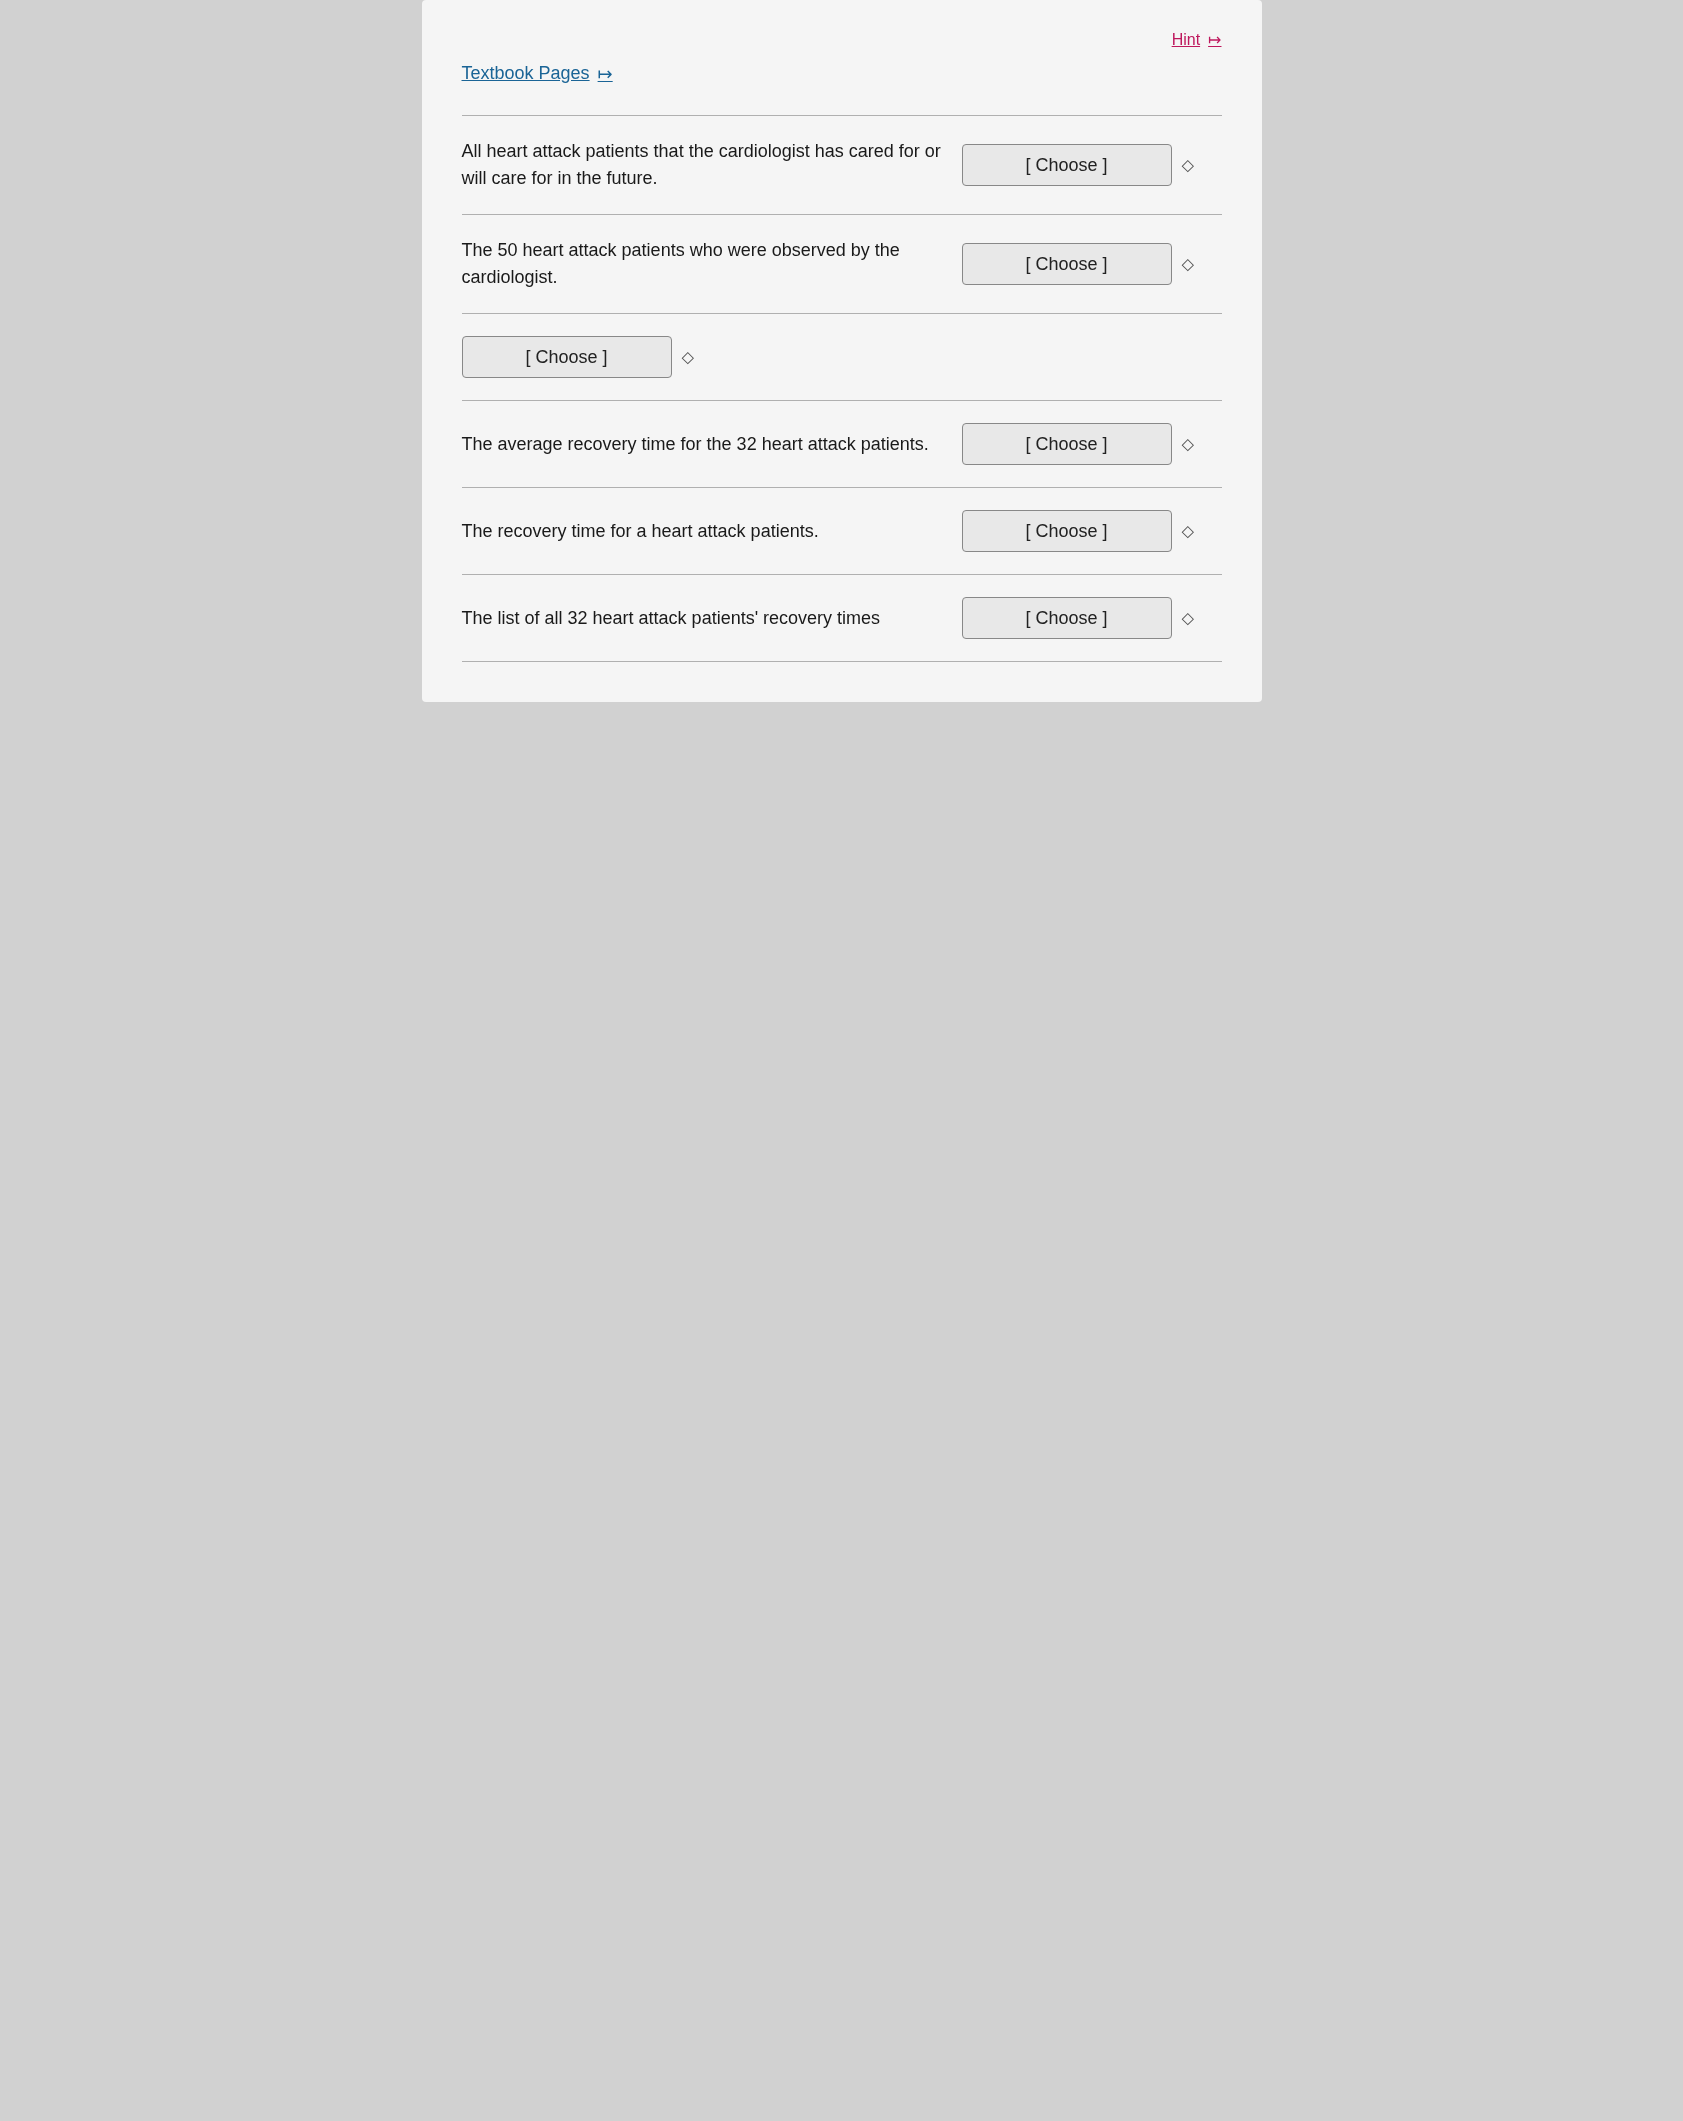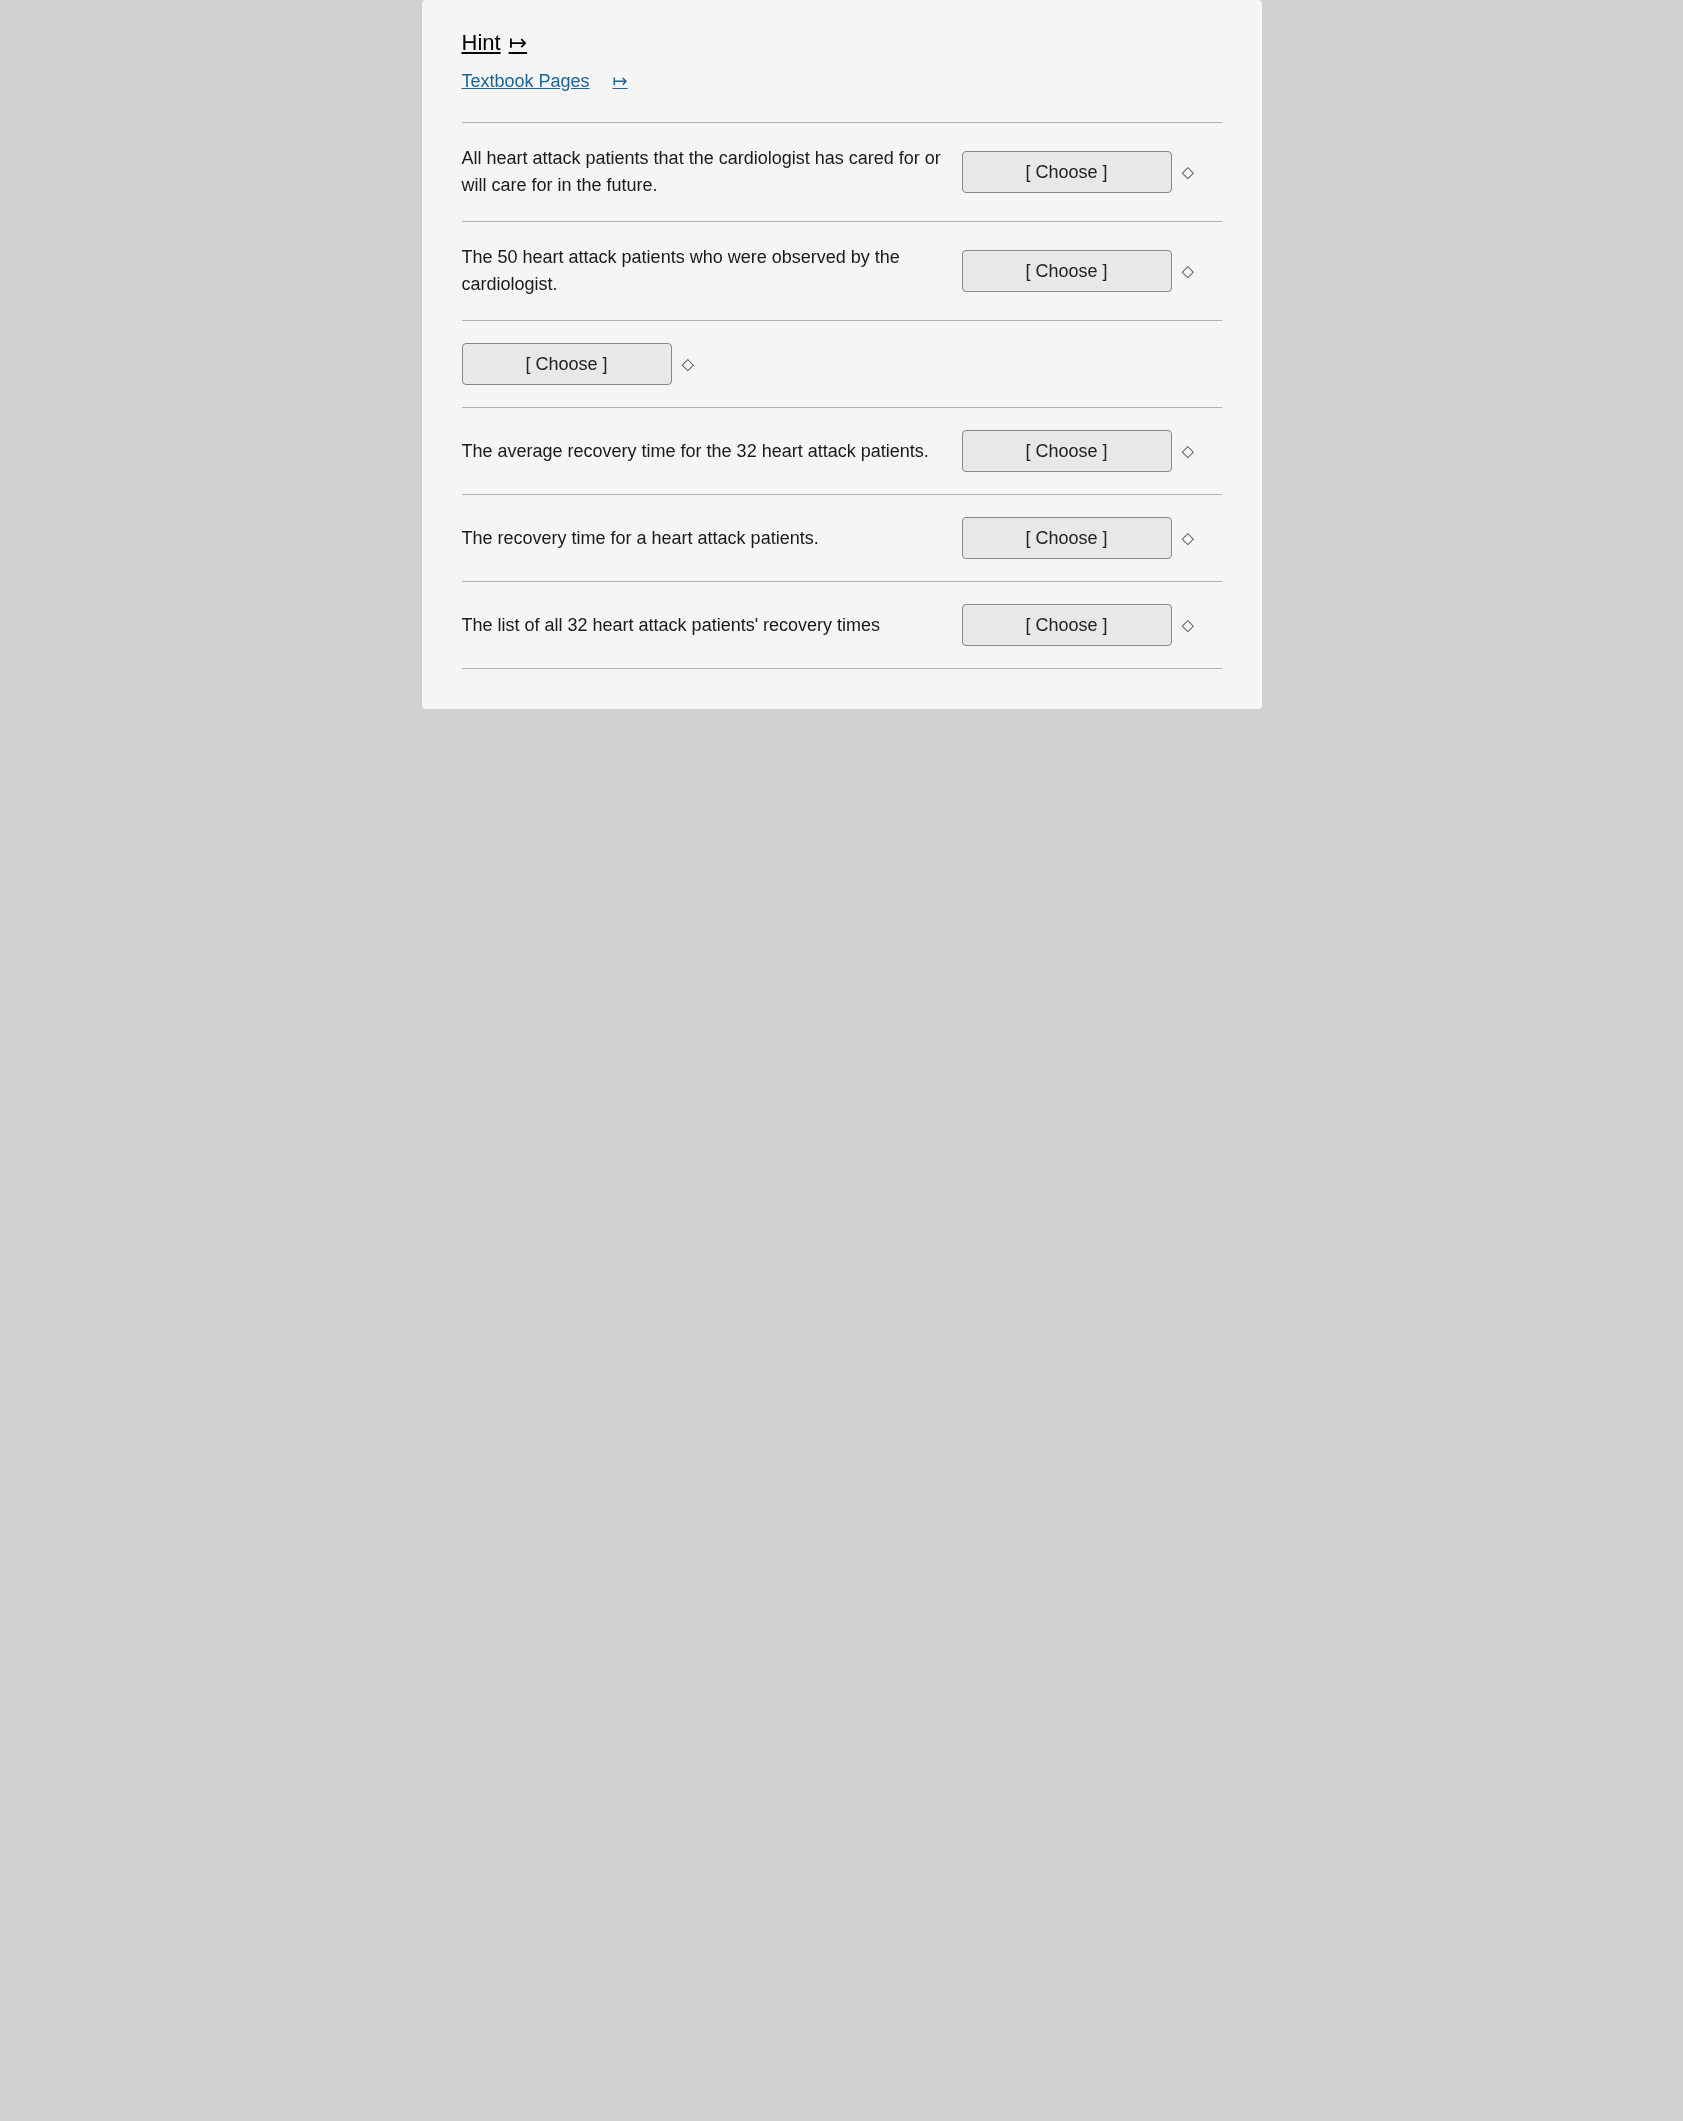--- a/index.html
+++ b/index.html
@@ -30,31 +30,31 @@
       font-size: 20px;
       line-height: 1.5;
       color: #1a1a1a;
       margin-bottom: 30px;
     }
 
     .hint-link {
       display: flex;
       align-items: center;
       gap: 8px;
-      color: #000000;
-      font-size: 22px;
+      color: #be185d;
+      font-size: 16px;
       text-decoration: underline;
       cursor: pointer;
       margin-bottom: 14px;
+      justify-content: flex-end;
     }
 
     .textbook-link {
       display: flex;
-      align-items: center;
-      gap: 23px;
+      gap: 8px;
       color: #1a6496;
       font-size: 18px;
       text-decoration: underline;
       cursor: pointer;
       margin-bottom: 30px;
     }
 
     .row {
       display: flex;
       align-items: center;

